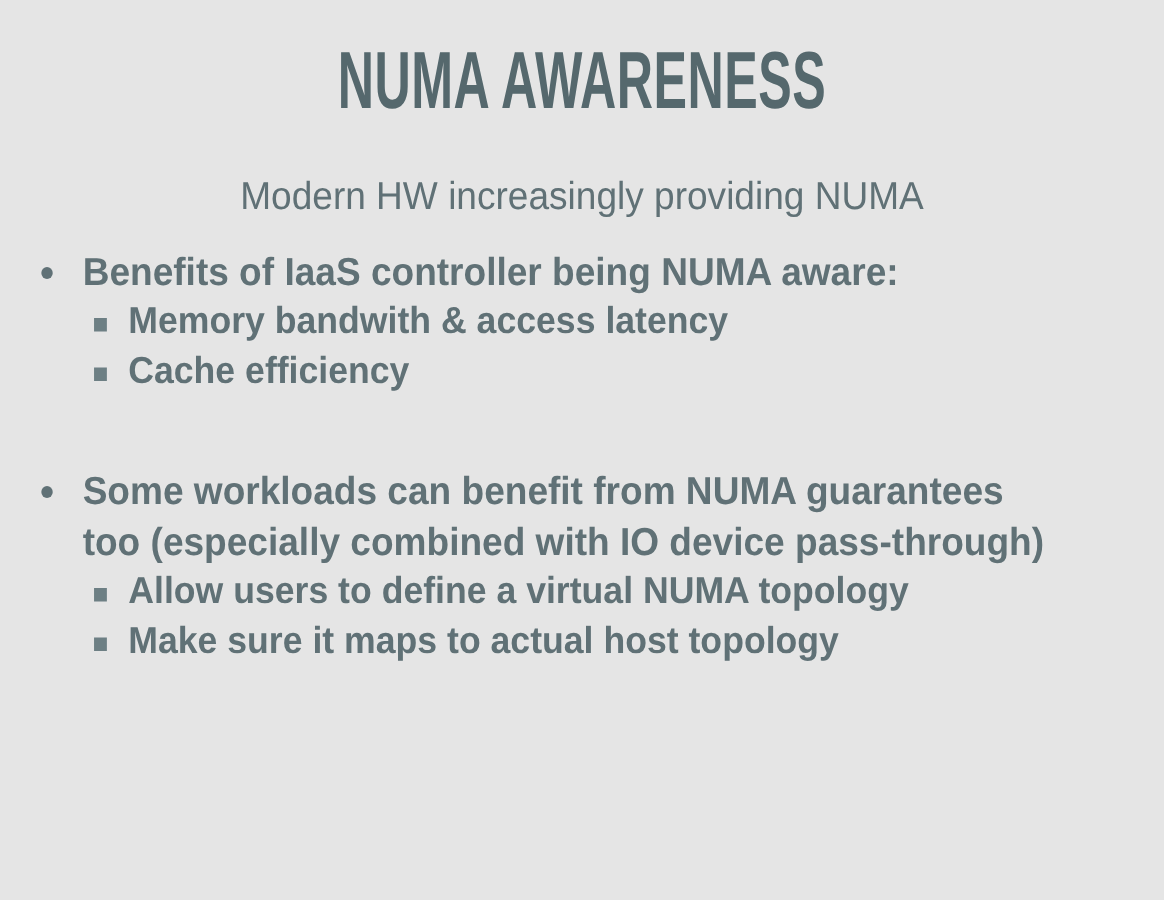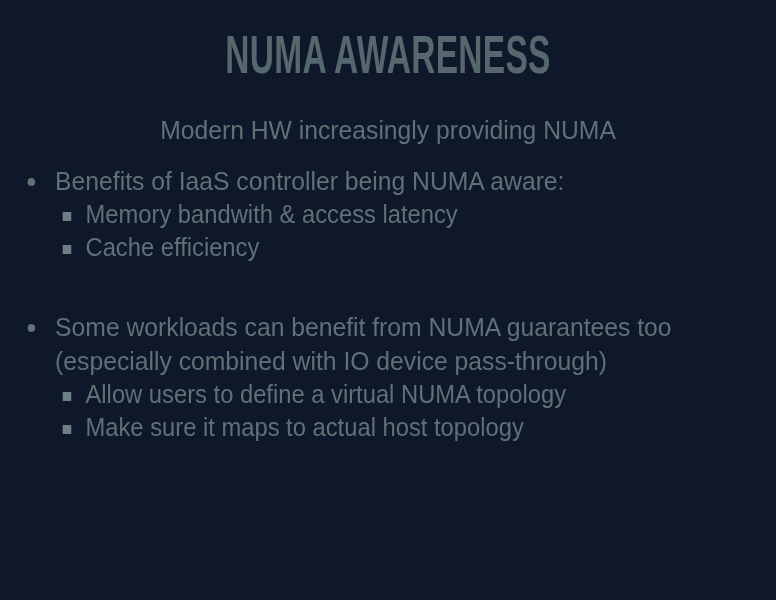--- a/index.html
+++ b/index.html
@@ -10,21 +10,21 @@
     width: 776px;
     height: 600px;
     background: #ffffff;
     font-family: "Liberation Sans", sans-serif;
     overflow: hidden;
   }
   .slide {
     position: relative;
     width: 776px;
     height: 600px;
-    background: #0f172a;
+    background: #e5e5e5;
     box-sizing: border-box;
   }
 
   
   .slide-title {
     position: absolute;
     left: 0;
     top: 24px;
     width: 776px;
     text-align: center;
@@ -55,20 +55,21 @@
     transform-origin: center top;
     white-space: nowrap;
   }
 
   
   .body {
     position: absolute;
     left: 0;
     top: 164px;
     width: 776px;
+    font-weight: bold;
   }
 
   .bullet-group { display: block; }
 
   .group-gap { height: 46px; }
 
   
   .b1 {
     position: relative;
     color: #607176;

